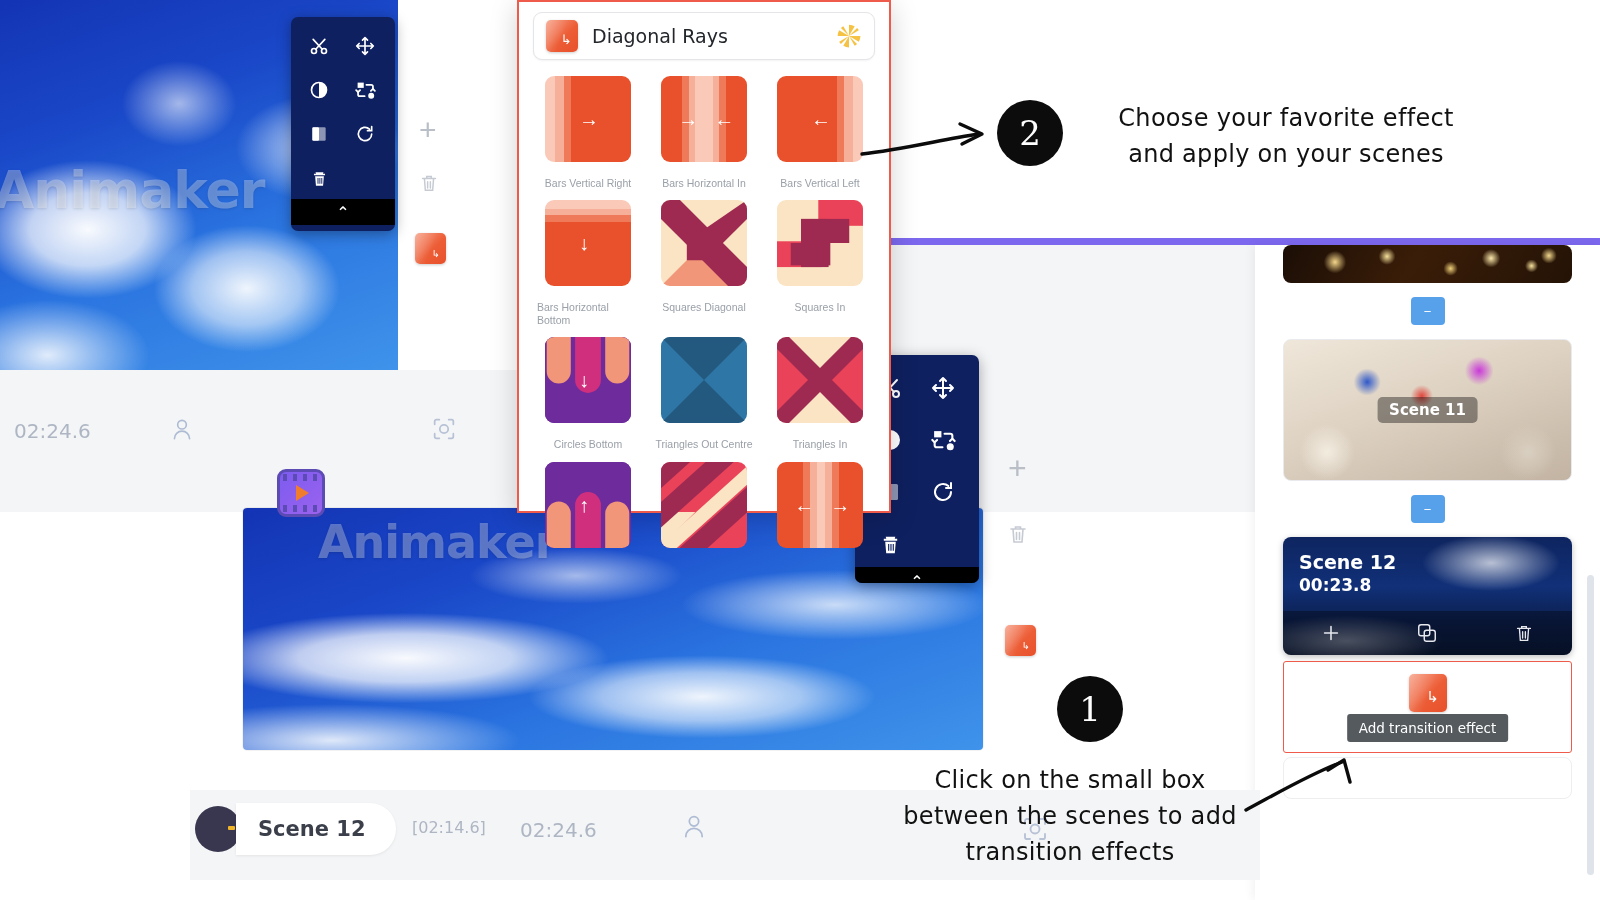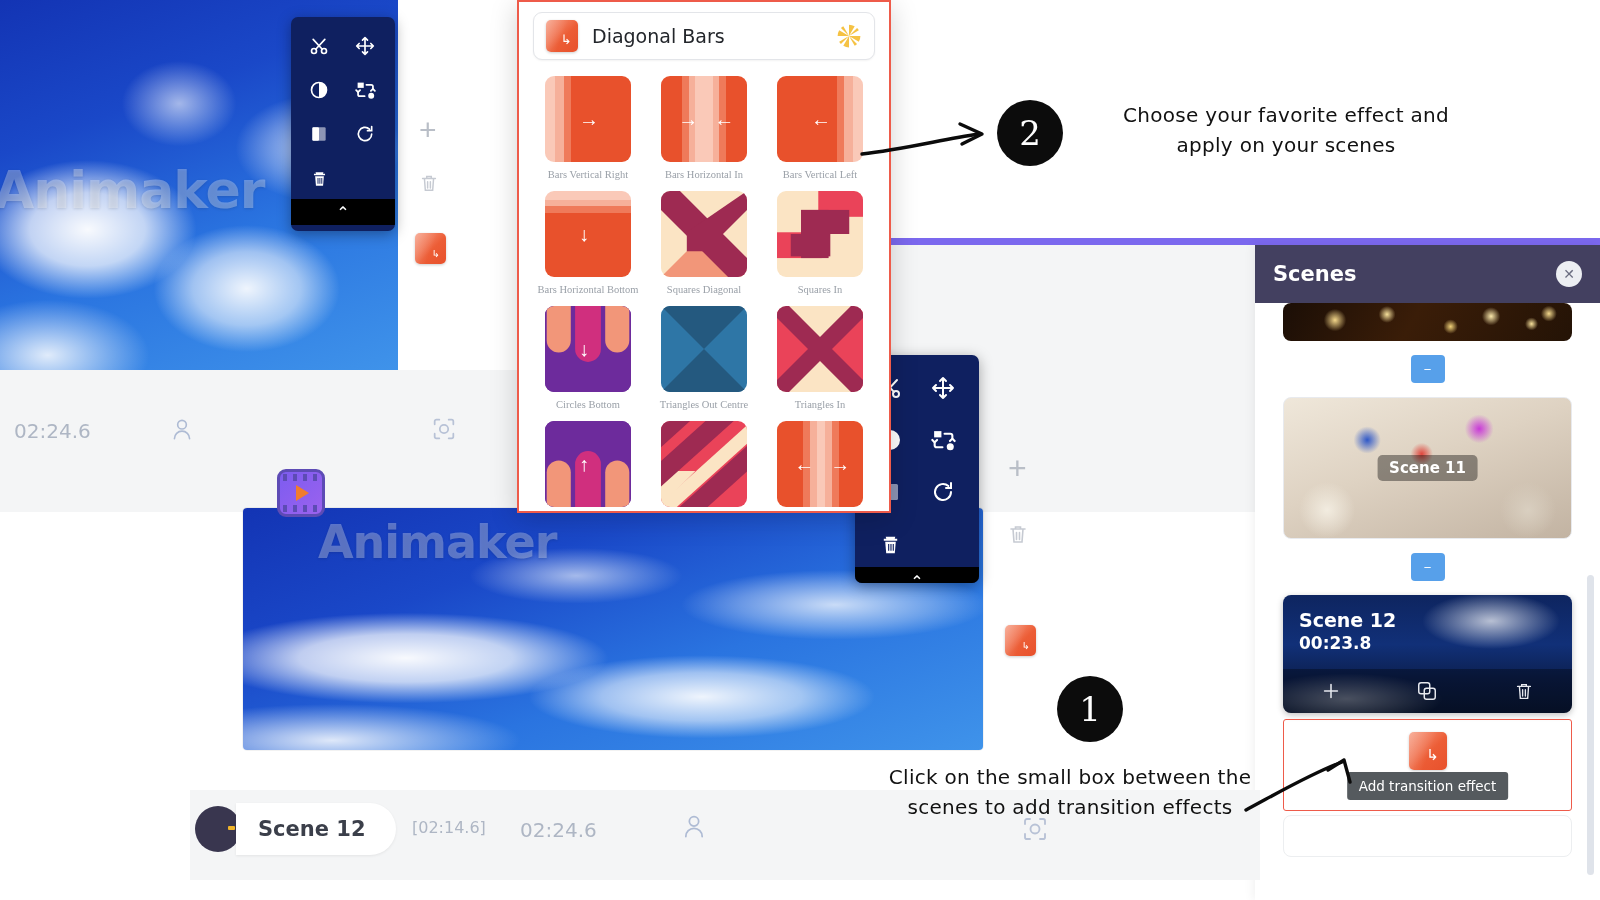--- a/index.html
+++ b/index.html
@@ -89,22 +89,22 @@
   }
   #fx-header-thumb{width:32px;height:32px;}
   #fx-title{flex:1;font-size:19px;color:#23262b;font-family:"DejaVu Sans",sans-serif;}
   .pinwheel{width:26px;height:26px;}
   #fx-grid{
     margin:16px 18px 0 18px;display:grid;grid-template-columns:repeat(3,1fr);
     gap:10px 14px;
   }
   .fx-cell{display:flex;flex-direction:column;align-items:center;cursor:pointer;}
   .fx-thumb{width:86px;height:86px;border-radius:9px;position:relative;overflow:hidden;}
-  .fx-label{margin-top:6px;font-size:10.5px;line-height:1.25;color:#9aa0a8;text-align:left;
-    font-family:Liberation Serif, serif;}
+  .fx-label{margin-top:15px;font-size:10.5px;line-height:1.25;color:#9aa0a8;text-align:left;
+    font-family:Liberation Sans, sans-serif;}
   .fx-arrow{position:absolute;color:#fff;font-size:20px;font-weight:bold;
     top:50%;transform:translateY(-50%);}
 
   
   #scenes-panel{left:1255px;top:245px;width:345px;height:655px;background:#ffffff;
     box-shadow:-2px 0 10px rgba(0,0,0,.06);}
   #scenes-header{height:58px;background:#434060;display:flex;align-items:center;
     padding:0 18px;justify-content:space-between;}
   #scenes-title{color:#fff;font-size:21px;font-family:"DejaVu Sans",sans-serif;font-weight:600;}
   #scenes-close{width:26px;height:26px;border-radius:50%;background:#eceef2;color:#6a6d80;
@@ -198,21 +198,21 @@
   #focus-1{left:430px;top:415px;}
 
   
   .anno-num{
     border-radius:50%;background:#0c0c0c;color:#fff;display:flex;align-items:center;justify-content:center;
     font-family:"DejaVu Serif", serif;
   }
   #num-2{left:997px;top:100px;width:66px;height:66px;font-size:34px;}
   #num-1{left:1057px;top:676px;width:66px;height:66px;font-size:34px;}
   .anno-text{
-    color:#111;font-family:"DejaVu Sans",sans-serif;font-size:20px;line-height:1.5;text-align:center;
+    color:#111;font-family:"DejaVu Sans",sans-serif;font-size:24px;line-height:1.5;text-align:center;
     letter-spacing:.3px;
   }
   #anno-text-2{left:1098px;top:100px;width:376px;}
   #anno-text-1{left:880px;top:762px;width:380px;}
   #arrow-2{left:860px;top:110px;}
   #arrow-1{left:1230px;top:760px;}
 
   svg.ink{overflow:visible;}
 </style>
 </head>
@@ -358,21 +358,21 @@
   <div class="shine"></div>
   <div class="hook">↳</div>
 </div>
 
 <div class="abs" id="fx-popup">
   <div id="fx-header">
     <div class="trans-chip" id="fx-header-thumb">
       <div class="shine"></div>
       <div class="hook" style="font-size:13px;">↳</div>
     </div>
-    <div id="fx-title">Diagonal Bars</div>
+    <div id="fx-title">Diagonal Rays</div>
     <svg class="pinwheel" viewBox="0 0 32 32">
       <g fill="#f5c244">
         <path d="M16 16 16 2 A14 14 0 0 1 23 3.9 Z"></path>
         <path d="M16 16 25.9 6.1 A14 14 0 0 1 28.1 9 Z"></path>
         <path d="M16 16 30 16 A14 14 0 0 1 28.1 23 Z"></path>
         <path d="M16 16 25.9 25.9 A14 14 0 0 1 23 28.1 Z"></path>
         <path d="M16 16 16 30 A14 14 0 0 1 9 28.1 Z"></path>
         <path d="M16 16 6.1 25.9 A14 14 0 0 1 3.9 23 Z"></path>
         <path d="M16 16 2 16 A14 14 0 0 1 3.9 9 Z"></path>
         <path d="M16 16 6.1 6.1 A14 14 0 0 1 9 3.9 Z"></path>
@@ -478,24 +478,20 @@
         <div class="fx-thumb" style="background: linear-gradient(90deg, rgb(232, 81, 44) 0px, rgb(232, 81, 44) 30%, rgb(239, 122, 90) 30%, rgb(239, 122, 90) 38%, rgb(246, 176, 154) 38%, rgb(246, 176, 154) 46%, rgb(250, 201, 184) 46%, rgb(250, 201, 184) 56%, rgb(246, 176, 154) 56%, rgb(246, 176, 154) 64%, rgb(239, 122, 90) 64%, rgb(239, 122, 90) 72%, rgb(232, 81, 44) 72%, rgb(232, 81, 44) 100%);">
           <div class="fx-arrow" style="left: 20%;">←</div>
           <div class="fx-arrow" style="left: 62%;">→</div>
         </div>
         <div class="fx-label"></div>
       </div>
     </div>
 </div>
 
 <div class="abs" id="scenes-panel">
-  <div id="scenes-header">
-    <div id="scenes-title">Scenes</div>
-    <div id="scenes-close">✕</div>
-  </div>
 
   <div id="scenes-list">
     <div class="scene-card bokeh" style="height:38px;"></div>
     <div class="mini-btn">−</div>
 
     <div class="scene-card family" style="height:140px;border:1px solid #e8eaee;">
       <div class="scene-badge">Scene 11</div>
     </div>
     <div class="mini-btn">−</div>
 

